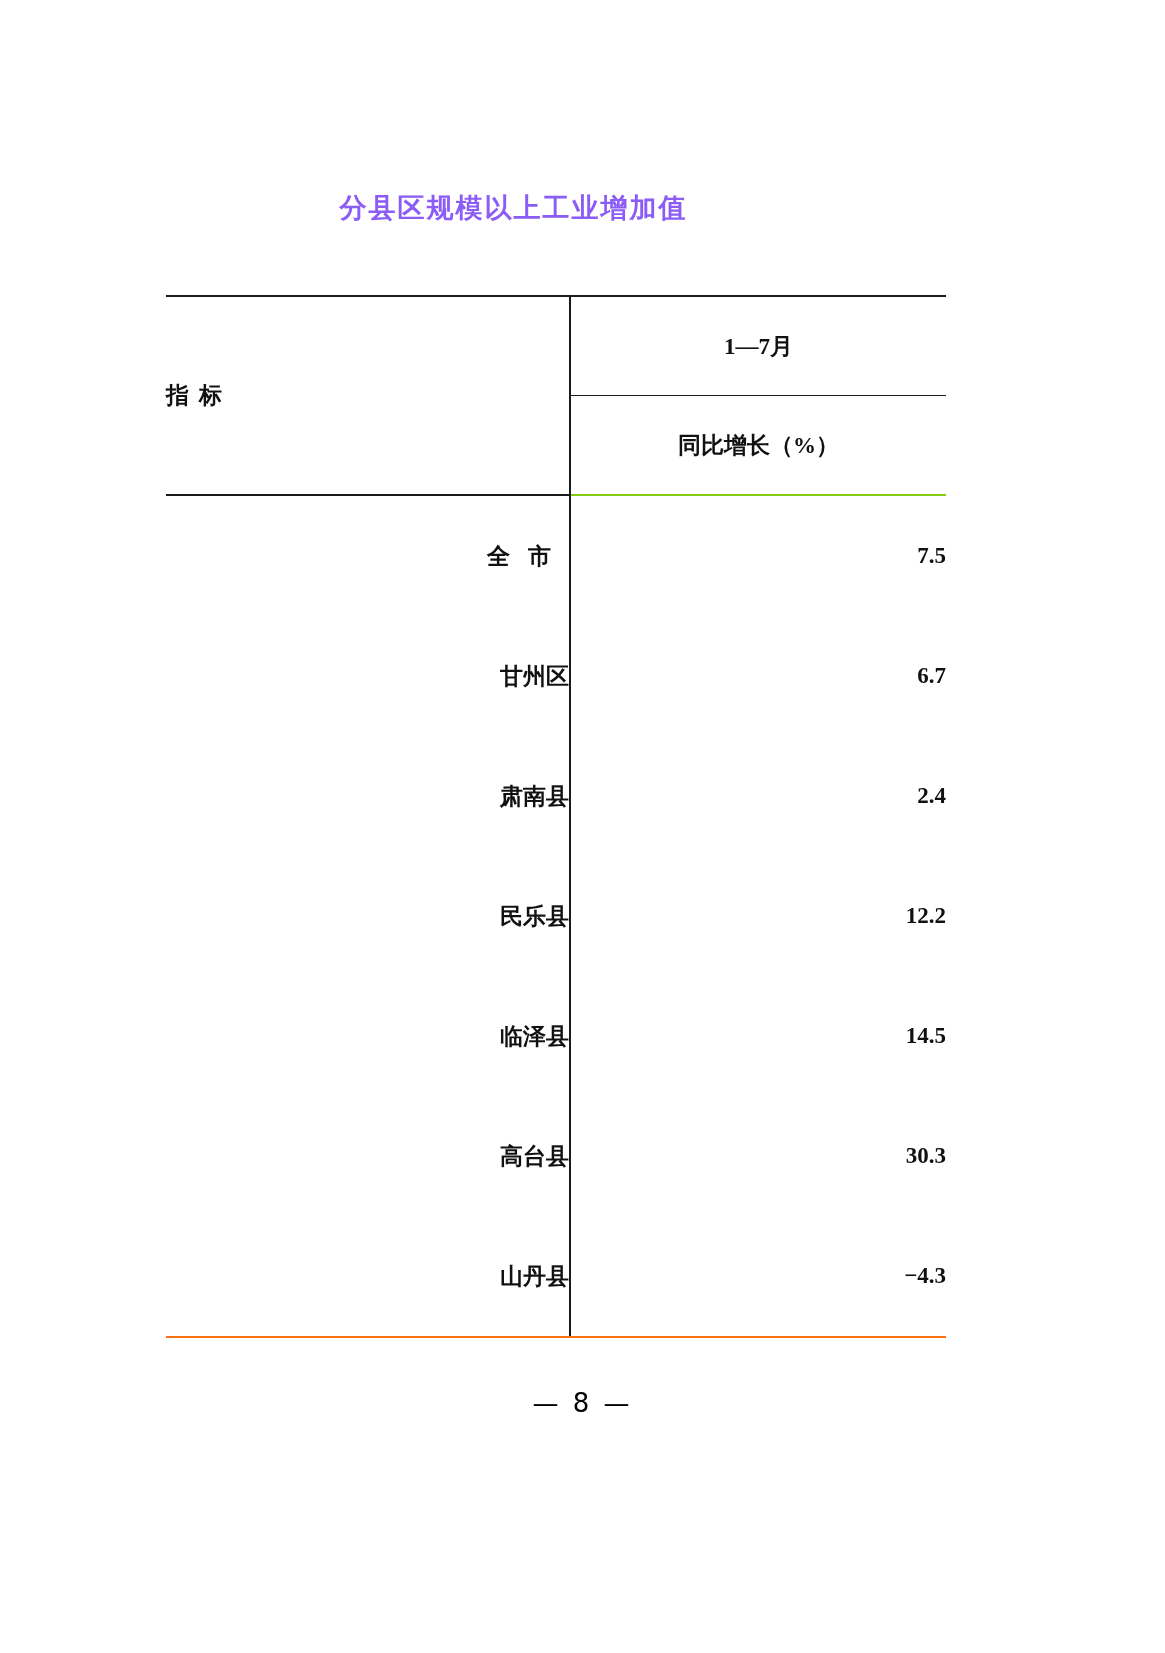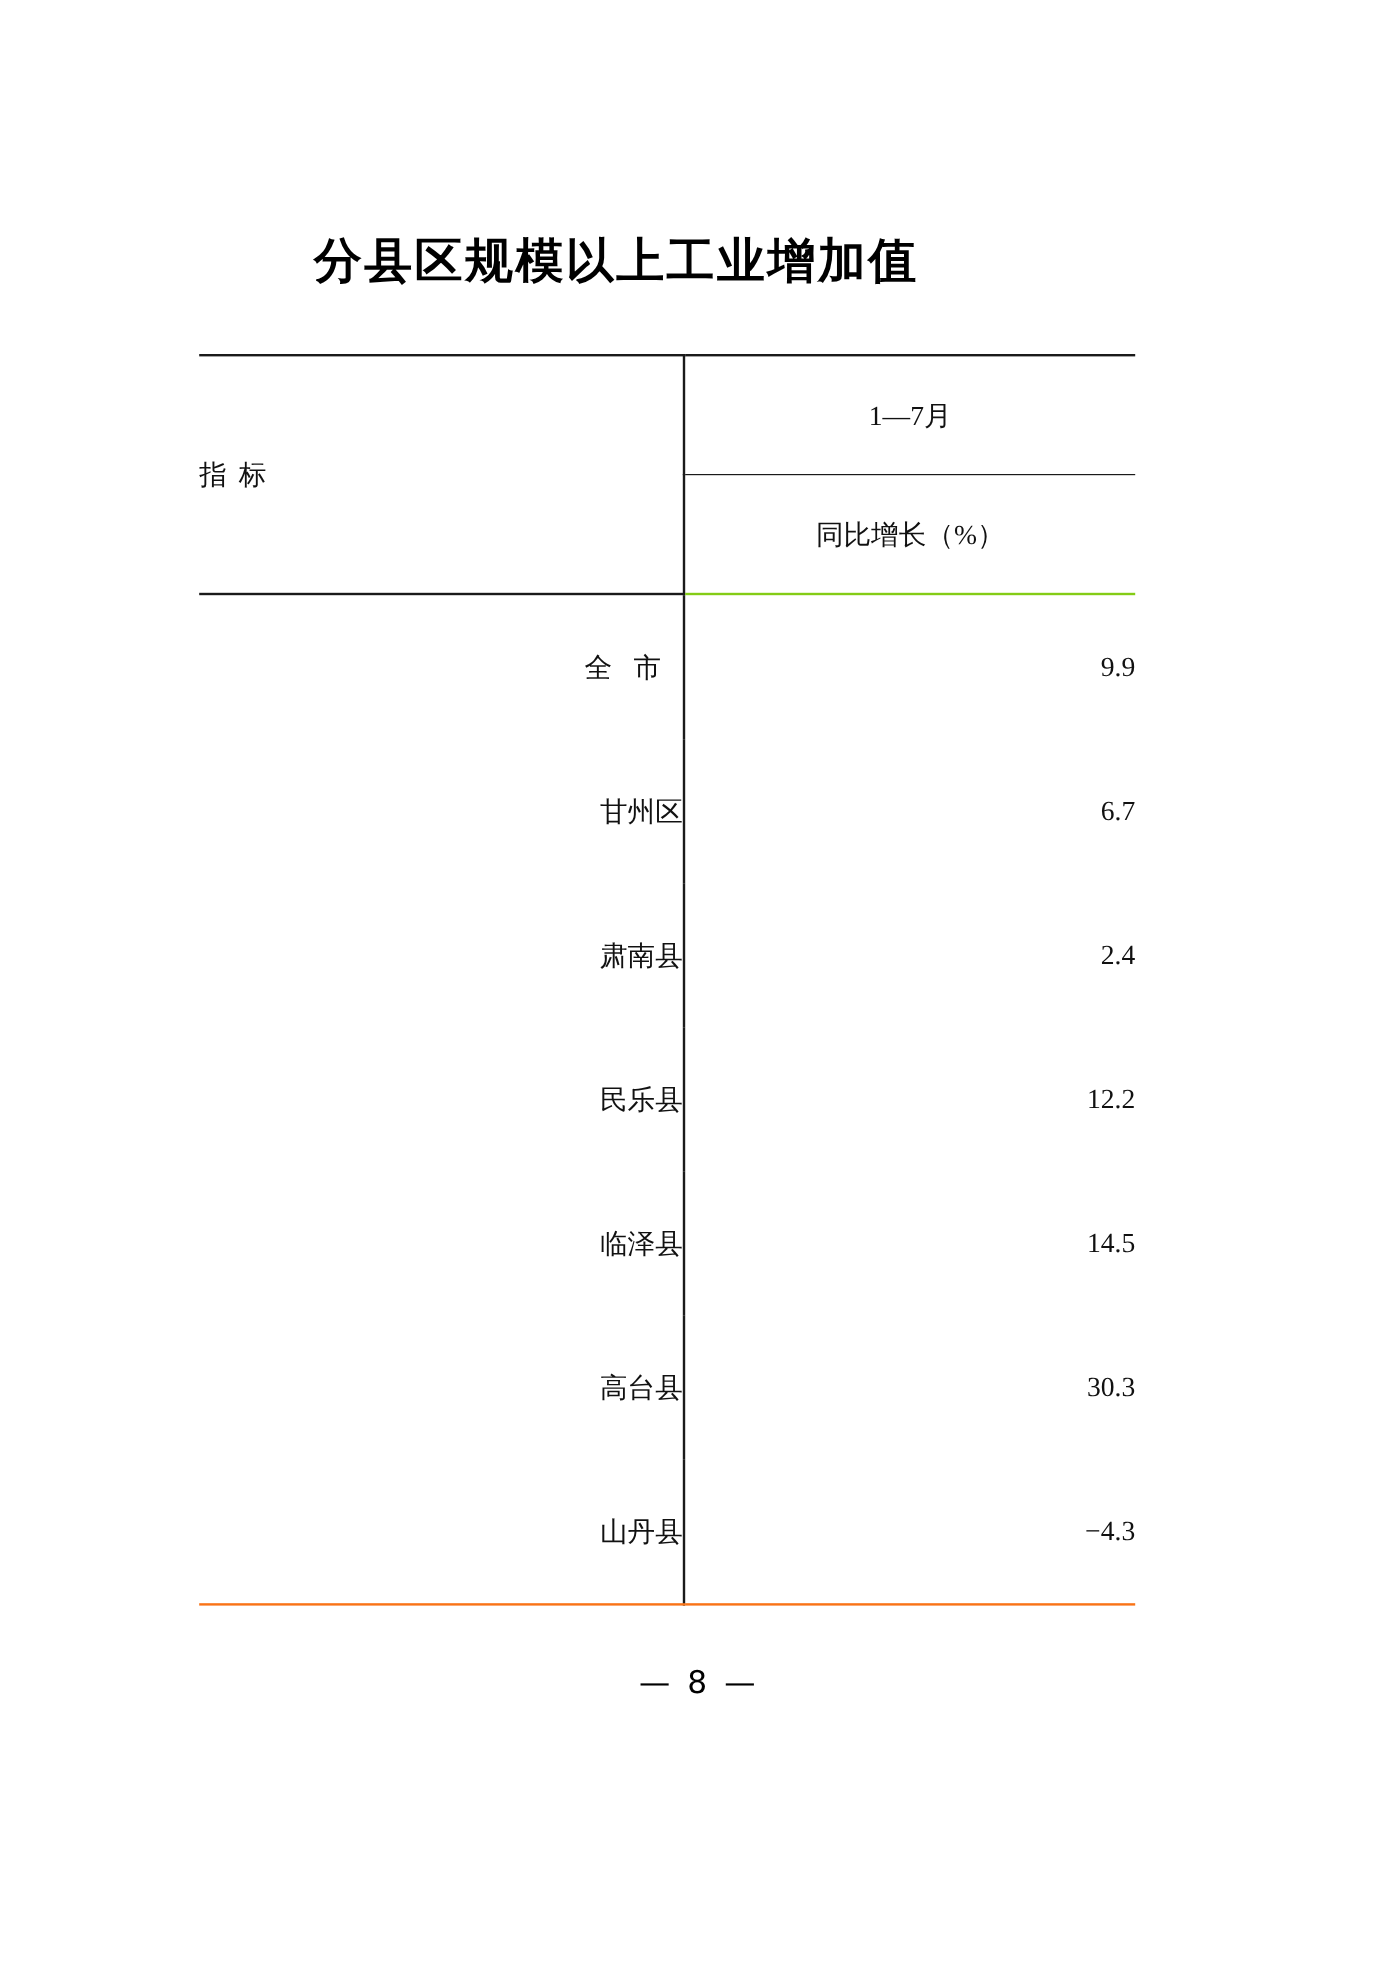--- a/index.html
+++ b/index.html
@@ -24,23 +24,23 @@
   }
 
   .doc-title {
     position: absolute;
     top: 190px;
     left: 0;
     width: 1027px;
     text-align: center;
     font-family: "DejaVu Sans", "Liberation Sans", sans-serif;
     font-weight: bold;
-    font-size: 40px;
+    font-size: 27px;
     letter-spacing: 2px;
-    color: #000000;
+    color: #8b5cf6;
   }
 
   .table-wrap {
     position: absolute;
     top: 295px;
     left: 166px;
     width: 780px;
   }
 
   table.stat {
@@ -48,21 +48,21 @@
     width: 780px;
     table-layout: fixed;
   }
 
   table.stat col.c1 { width: 404px; }
   table.stat col.c2 { width: 376px; }
 
   table.stat td,
   table.stat th {
     padding: 0;
-    font-weight: normal;
+    font-weight: bold;
     font-size: 23px;
     color: #111111;
   }
 
   .cell-indicator {
     text-align: left;
     vertical-align: middle;
     height: 196px;
     border-right: 2px solid #1a1a1a;
     border-top: 2px solid #1a1a1a;
@@ -144,21 +144,21 @@
         <tr>
           <td class="cell-indicator" rowspan="2">指标</td>
           <td class="cell-period">1—7月</td>
         </tr>
         <tr>
           <td class="cell-subhead">同比增长（%）</td>
         </tr>
 
         <tr>
           <td class="row-label spaced">全市</td>
-          <td class="row-value">9.9</td>
+          <td class="row-value">7.5</td>
         </tr>
         <tr>
           <td class="row-label">甘州区</td>
           <td class="row-value">6.7</td>
         </tr>
         <tr>
           <td class="row-label">肃南县</td>
           <td class="row-value">2.4</td>
         </tr>
         <tr>

